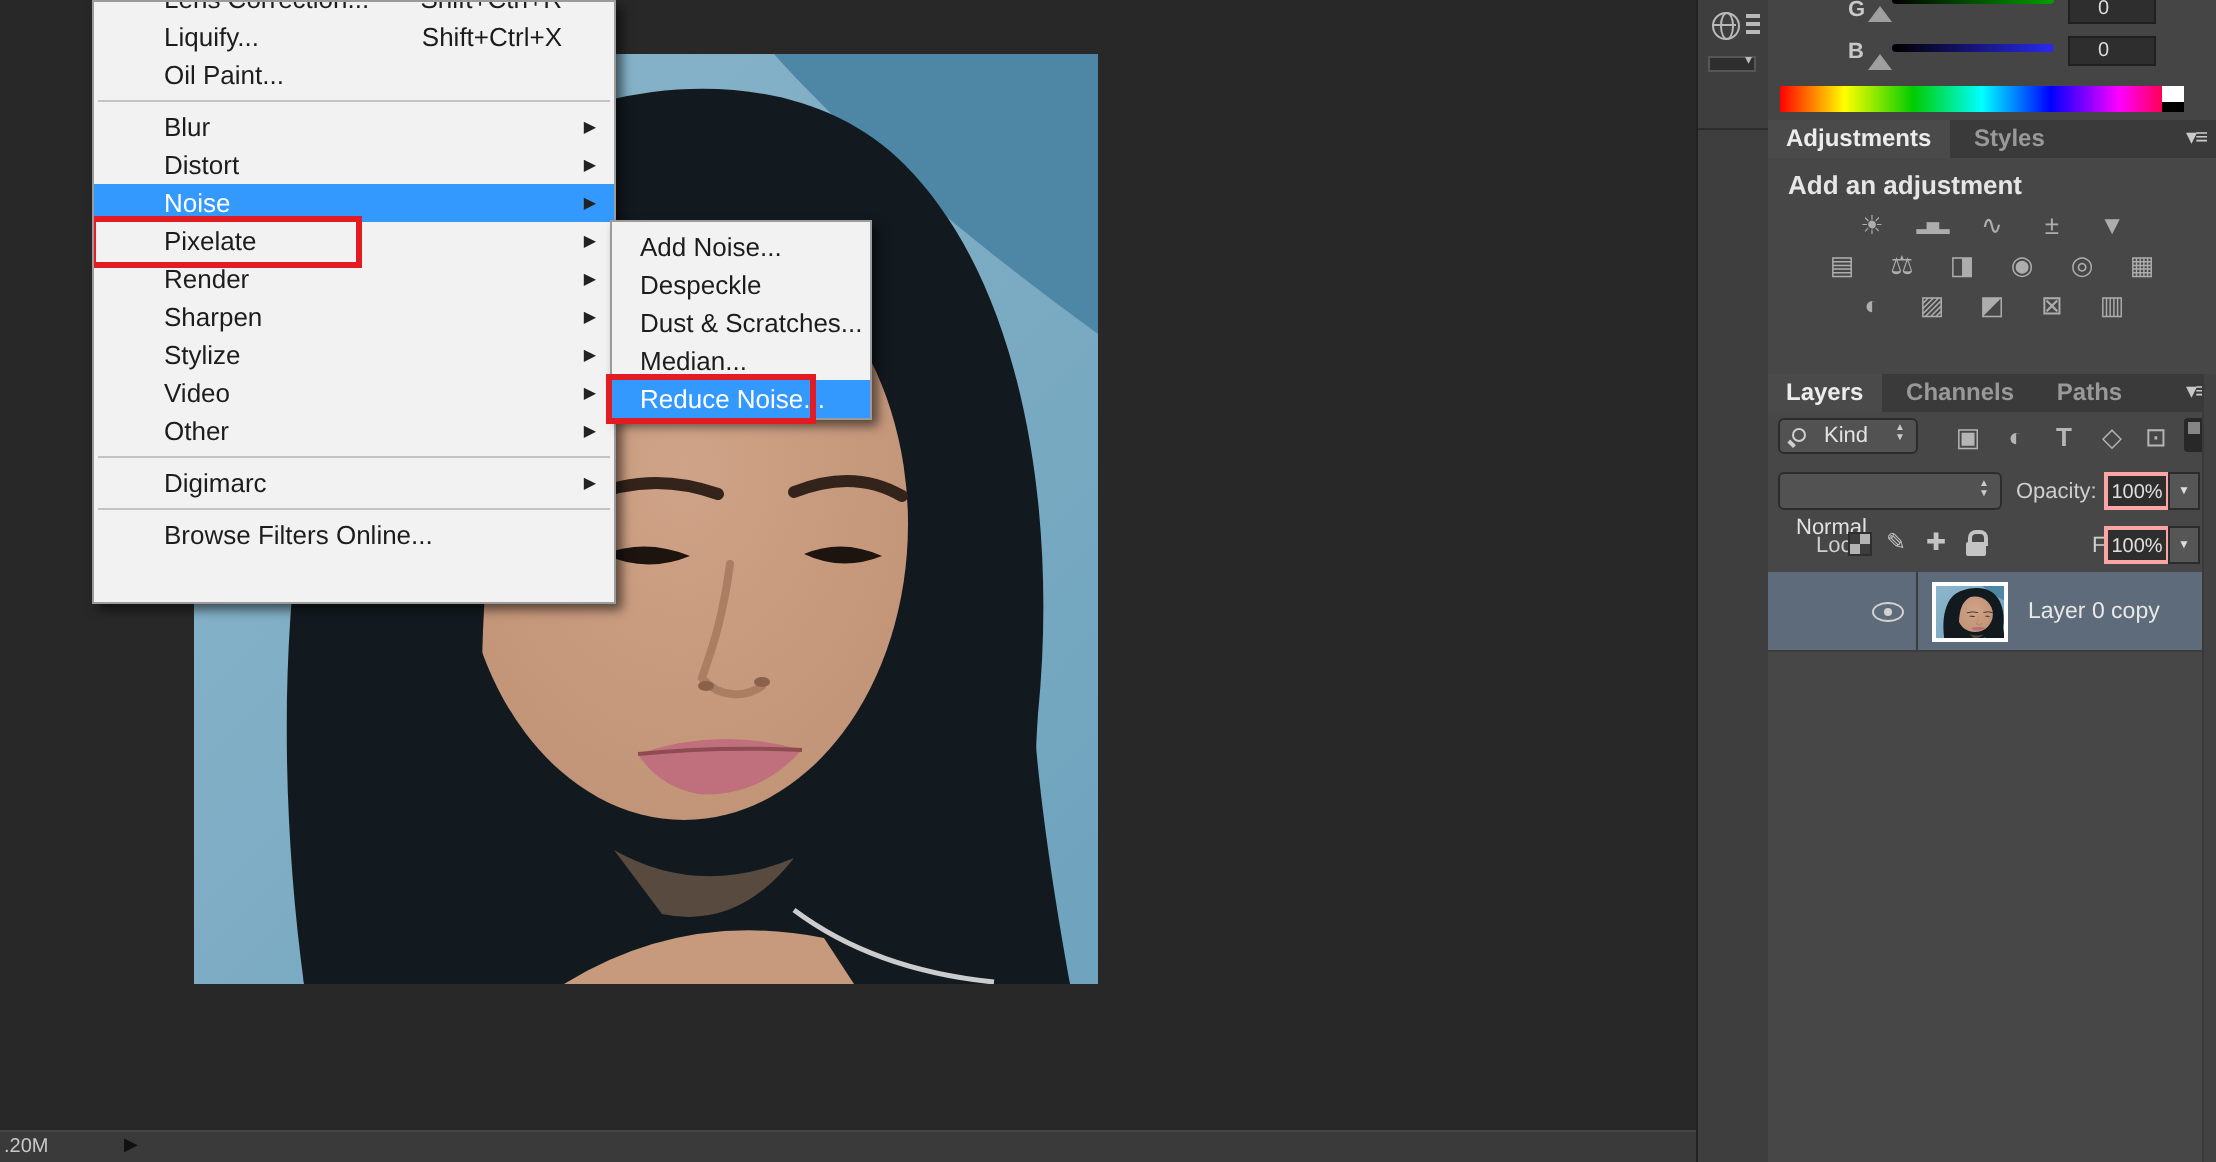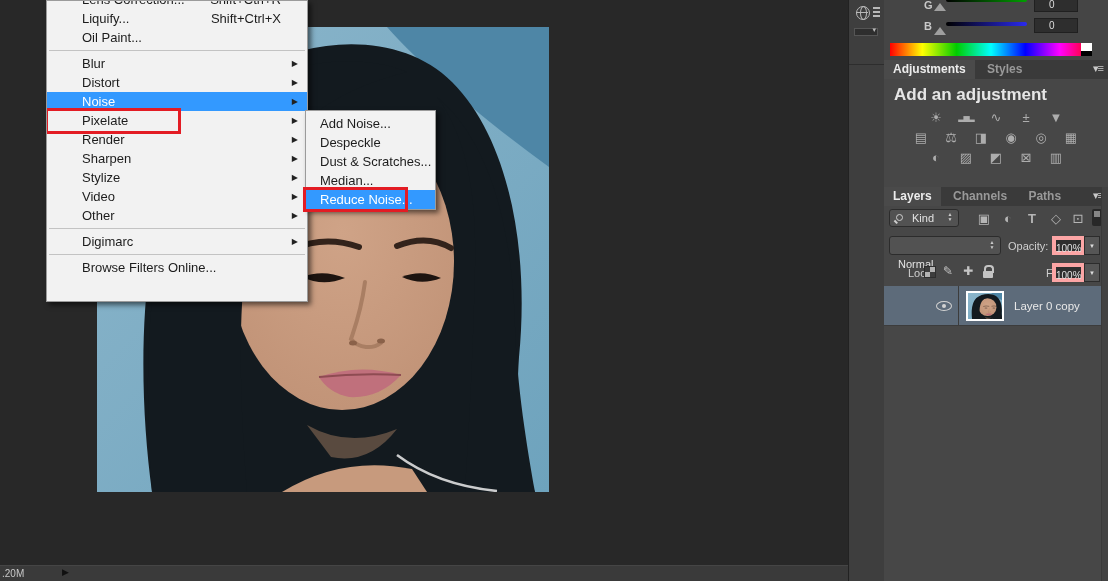--- a/index.html
+++ b/index.html
@@ -54,42 +54,42 @@
   #spec-black { position:absolute; right:0; bottom:0; width:11px; height:5px; background:#000; }
 
   
   .tabbar { position:relative; height:19px; background:#3a3a3a; font-size:12px; }
   .tab { display:inline-block; height:19px; line-height:19px; padding:0 9px; font-weight:bold; color:#999; }
   .tab.active { background:#4a4a4a; color:#ececec; }
   .panel-menu-icon { position:absolute; right:5px; top:2px; color:#c9c9c9; font-size:11px; letter-spacing:-1px; }
 
   
   #adjustments-section { position:relative; height:127px; }
-  #adj-heading { padding:6px 16px 2px 10px; font-size:17px; font-weight:bold; color:#e6e6e6; }
+  #adj-heading { padding:6px 16px 2px 10px; font-size:13px; font-weight:bold; color:#e6e6e6; }
   .adj-row { display:flex; justify-content:center; gap:8px; margin:2px 0 3px; }
   .adj-icon { width:22px; height:17px; line-height:17px; text-align:center; color:#adadad; font-size:13px; }
   .adj-icon.small { font-size:8px; letter-spacing:-1px; }
 
   
   #layers-section { position:relative; height:394px; }
   .lp-row { position:relative; height:26px; }
   .dd { position:absolute; background:#525252; border:1px solid #2c2c2c; border-radius:3px; color:#e2e2e2; font-size:11px; }
   .stepper { position:absolute; right:4px; top:2px; width:8px; text-align:center; color:#ccc; }
   .stepper span { display:block; font-size:5px; line-height:5px; }
   #kind-dd { left:5px; top:3px; width:70px; height:18px; }
   #kind-label { position:absolute; left:22px; top:2px; }
   .mag-icon { position:absolute; left:6px; top:4px; width:7px; height:7px; border:1.5px solid #d0d0d0; border-radius:50%; }
   .mag-icon::after { content:''; position:absolute; left:-3px; top:6px; width:4px; height:1.5px; background:#d0d0d0; transform:rotate(45deg); }
   .lf-icon { position:absolute; top:4px; width:20px; text-align:center; color:#b5b5b5; font-size:13px; line-height:17px; }
   #lf-toggle { position:absolute; right:6px; top:3px; width:10px; height:17px; background:#282828; border-radius:2px; }
   #lf-toggle::before { content:''; position:absolute; left:2px; top:2px; width:6px; height:6px; background:#868686; }
   #normal-dd { left:5px; top:4px; width:112px; height:19px; }
   #normal-label { position:absolute; left:8px; top:21px; }
   .small-label { position:absolute; font-size:11px; color:#cfcfcf; }
-  .val-box { position:absolute; width:33px; height:19px; background:#2e2e2e; border:4px solid #fca5a5; color:#e0e0e0; font-size:10px; line-height:17px; text-align:center; }
+  .val-box { position:absolute; width:33px; height:19px; background:#2e2e2e; border:2px solid #fca5a5; color:#e0e0e0; font-size:10px; line-height:17px; text-align:center; }
   .val-btn { position:absolute; width:16px; height:19px; background:#565656; border:1px solid #2c2c2c; color:#ddd; font-size:6px; line-height:18px; text-align:center; }
   .lock-glyph { position:absolute; top:5px; color:#c4c4c4; font-size:12px; }
   #lock-checker { position:absolute; left:40px; top:7px; width:12px; height:12px;
      background:conic-gradient(#b3b3b3 25%, #3d3d3d 0 50%, #b3b3b3 0 75%, #3d3d3d 0); border:1px solid #2e2e2e; }
   .padlock { position:absolute; left:99px; top:6px; width:10px; height:14px; }
   .padlock::before { content:''; position:absolute; left:1px; top:0; width:6px; height:6px; border:2px solid #c4c4c4; border-bottom:none; border-radius:4px 4px 0 0; }
   .padlock::after { content:''; position:absolute; left:0; top:6px; width:10px; height:7px; background:#c4c4c4; border-radius:1px; }
 
   .layer-row { position:relative; height:40px; background:#474747; border-bottom:1px solid #3c3c3c; display:flex; align-items:center;padding-left:45px; }
   .layer-row.selected { background:#5d6b7a; }

